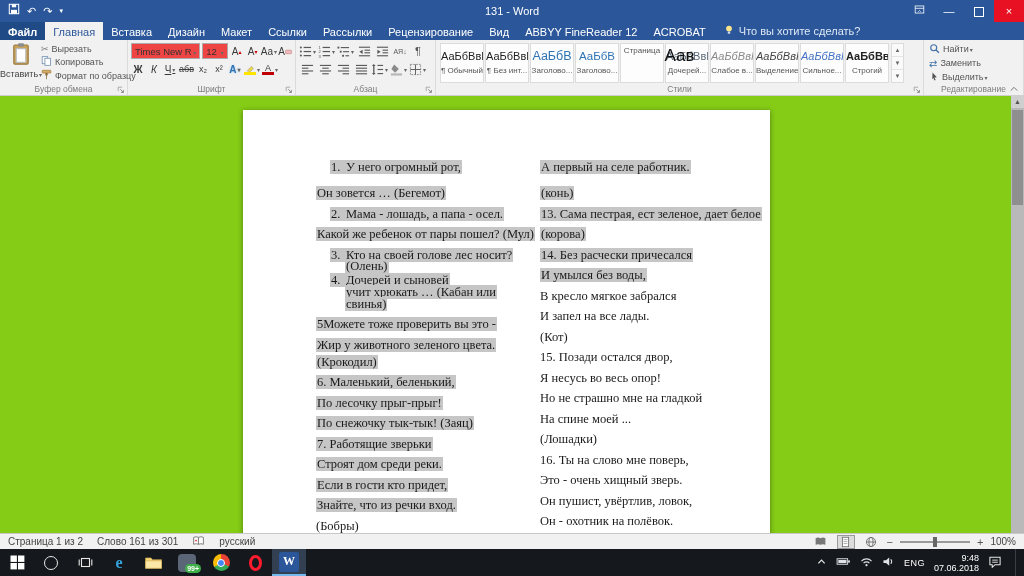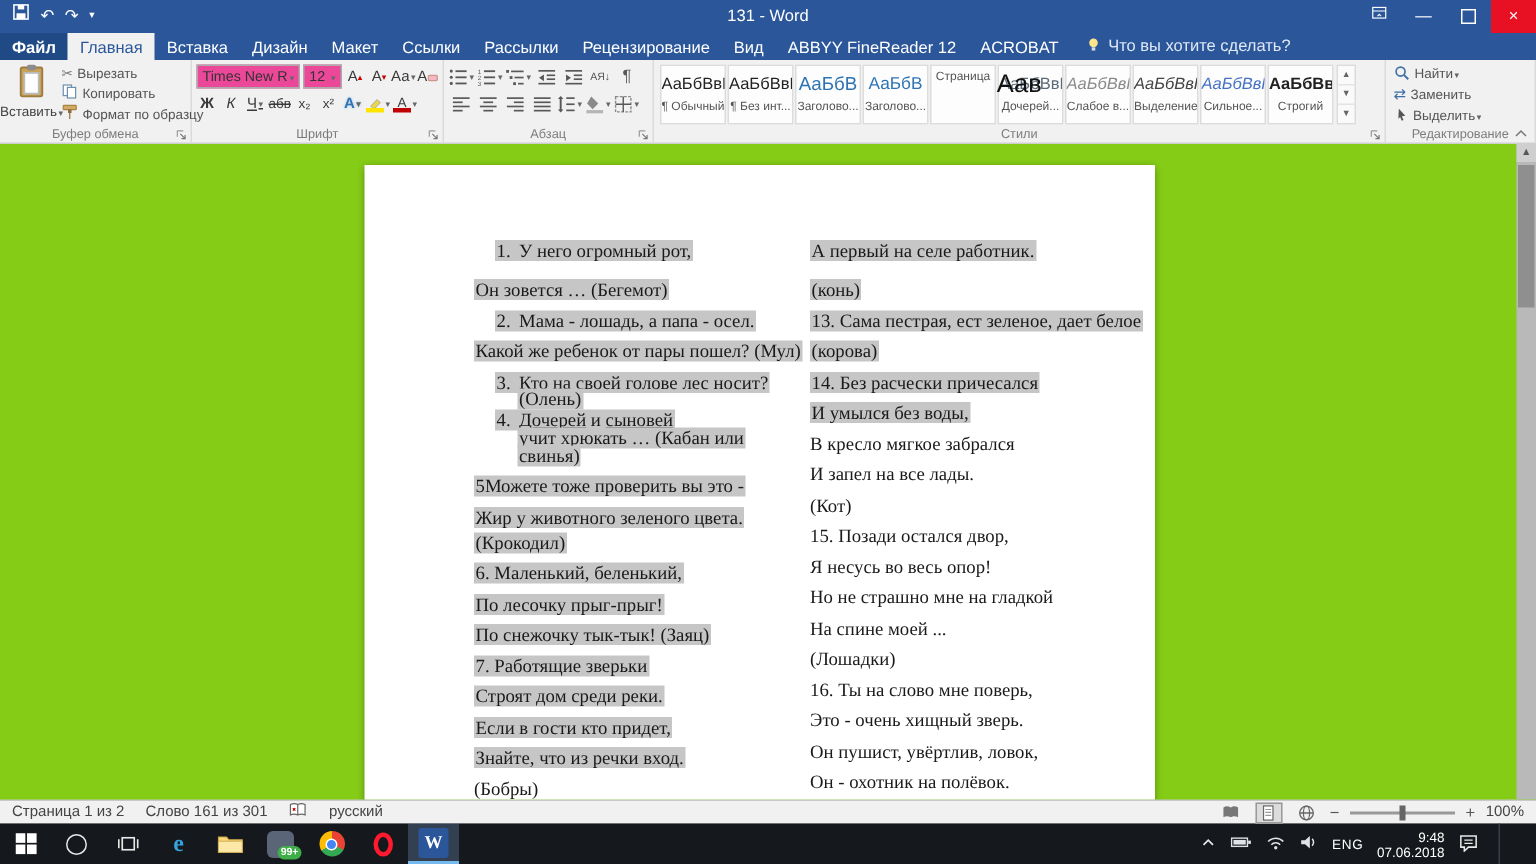--- a/index.html
+++ b/index.html
@@ -28,21 +28,21 @@
   .rgroup-label{position:absolute;left:0;right:0;bottom:1px;text-align:center;font-size:8.5px;color:#7c7c7c;white-space:nowrap;}
   .launcher{position:absolute;right:2px;bottom:1px;line-height:0;}
   .g-clip{width:128px;display:flex;}
   .paste-btn{width:36px;display:flex;flex-direction:column;align-items:center;font-size:9px;color:#444;}
   .paste-btn .lbl{margin-top:1px;}
   .sb-col{display:flex;flex-direction:column;justify-content:flex-start;margin-left:2px;}
   .sbtn{display:flex;align-items:center;gap:3px;font-size:9px;color:#555;height:14px;white-space:nowrap;}
   .dd::after{content:"▾";font-size:6px;color:#666;margin-left:1px;}
   .g-font{width:168px;}
   .frow{display:flex;align-items:center;gap:2px;height:18px;}
-  .fbox{border:1px solid #ababab;background:#ec4899;font-size:9.5px;color:#333;height:14px;display:flex;align-items:center;justify-content:space-between;padding:0 3px;box-sizing:content-box;}
+  .fbox{border:1px solid #ababab;background:#ef4444;font-size:9.5px;color:#333;height:14px;display:flex;align-items:center;justify-content:space-between;padding:0 3px;box-sizing:content-box;}
   .fname{width:70px;}
   .fsize{width:20px;}
   .ibtn{min-width:14px;height:15px;display:flex;align-items:center;justify-content:center;font-size:10px;color:#3a3a3a;white-space:nowrap;}
   .b{font-weight:bold;}
   .i{font-style:italic;}
   .u{text-decoration:underline;}
   .strike{text-decoration:line-through;font-size:9px;}
   .fx-a{color:#2e74b5;text-shadow:0 0 2px #9cc3e5;font-weight:bold;}
   .bar{display:block;width:12px;height:3px;margin-top:-1px;}
   .bar.yellow{background:#ffe400;}
@@ -99,21 +99,21 @@
   .taskbar{height:27px;background:#15181c;display:flex;align-items:center;color:#fff;}
   .tb-btn{width:34px;height:27px;display:flex;align-items:center;justify-content:center;position:relative;box-sizing:border-box;}
   .tb-btn.active{background:rgba(130,170,220,.28);border-bottom:2px solid #76b9ed;}
   .edge-e{font-weight:bold;font-size:16px;color:#35a4dd;font-family:"Liberation Serif",serif;}
   .msg-ico{width:18px;height:18px;border-radius:4px;background:#5a6678;}
   .badge{position:absolute;right:3px;bottom:3px;background:#3fae49;color:#fff;font-size:7px;border-radius:7px;padding:0 2px;line-height:9px;font-weight:bold;}
   .chrome-ico{width:17px;height:17px;border-radius:50%;background:conic-gradient(#ea4335 0 33%,#34a853 33% 66%,#fbbc05 66% 100%);position:relative;}
   .chrome-core{position:absolute;left:4.5px;top:4.5px;width:8px;height:8px;background:#4285f4;border:1.5px solid #fff;border-radius:50%;box-sizing:border-box;}
   .opera-ico{width:13px;height:16px;border:3.5px solid #ff1b2d;border-radius:50%;box-sizing:border-box;}
   .word-ico{width:20px;height:20px;background:#2b579a;color:#fff;font:bold 12px "Liberation Serif",serif;display:flex;align-items:center;justify-content:center;border-radius:2px;}
-  .tray{margin-left:auto;display:flex;align-items:center;gap:9px;padding-right:20px;font-size:9px;}
+  .tray{margin-left:auto;display:flex;align-items:center;gap:9px;padding-right:4px;font-size:9px;}
   .clockbox{text-align:right;line-height:10px;font-size:9px;}
   .lang{font-size:9px;letter-spacing:.5px;}
   .desk-sliver{width:4px;height:27px;border-left:1px solid #3a3f46;margin-left:4px;}
 </style>
 </head>
 <body>
 
 <div class="screen">
 
   <div class="titlebar">

